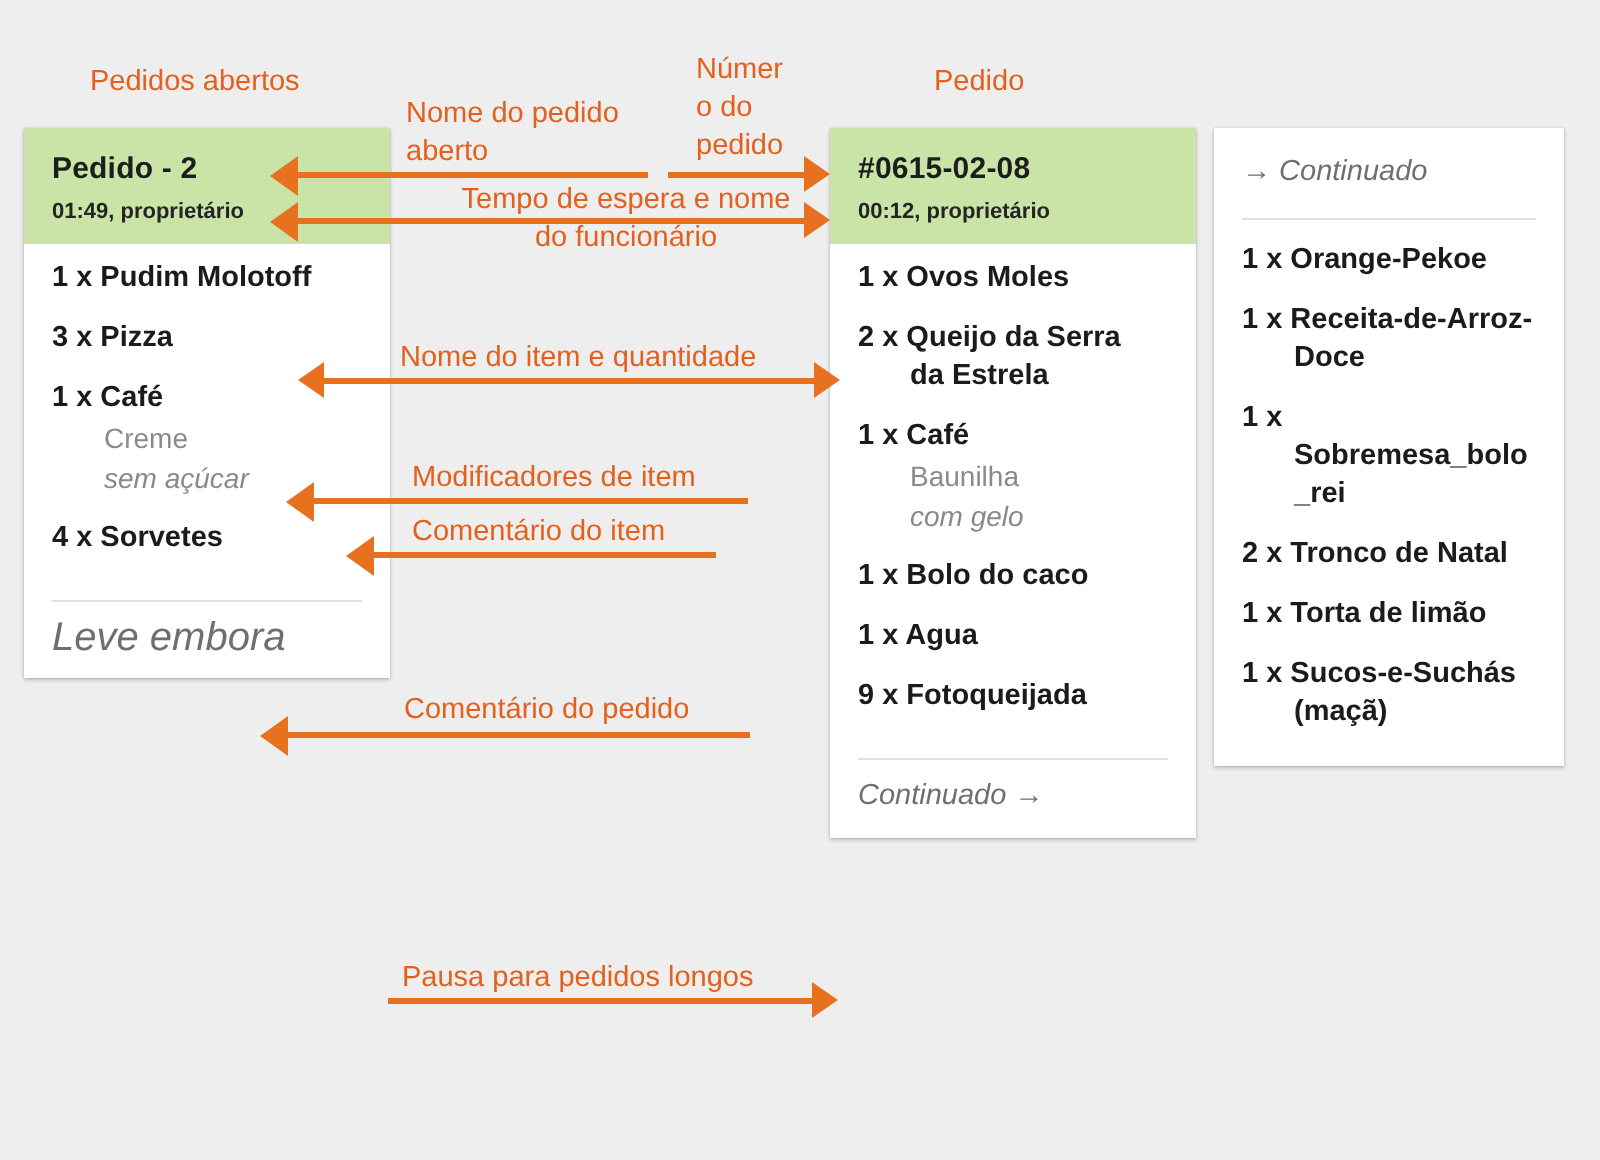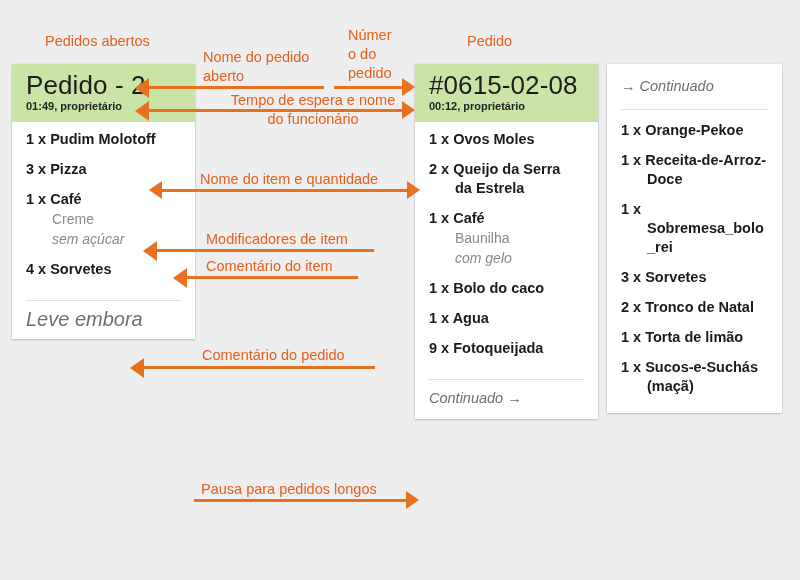--- a/index.html
+++ b/index.html
@@ -26,23 +26,23 @@
     position: absolute;
     background: #ffffff;
     box-shadow: 0 1px 2px rgba(0,0,0,0.22), 0 0 1px rgba(0,0,0,0.12);
     box-sizing: border-box;
   }
   .card-header {
     background: #c9e4a6;
     padding: 10px 14px 9px 14px;
   }
   .order-title {
-    font-size: 26px;
+    font-size: 15px;
     color: #1d1d1d;
-    font-weight: 400;
+    font-weight: 700;
     line-height: 22px;
     letter-spacing: 0.1px;
   }
   .order-meta {
     font-size: 11px;
     font-weight: bold;
     color: #242424;
     margin-top: 4px;
     line-height: 13px;
   }
@@ -229,23 +229,20 @@
       <div class="item">
         <div class="item-main">1 x Receita-de-Arroz-</div>
         <span class="item-main"><span class="wrap">Doce</span></span>
       </div>
       <div class="item">
         <div class="item-main">1 x</div>
         <span class="item-main"><span class="wrap" style="white-space: pre-line;">Sobremesa_bolo
 _rei</span></span>
       </div>
       <div class="item">
-        <div class="item-main">3 x Sorvetes</div>
-      </div>
-      <div class="item">
         <div class="item-main">2 x Tronco de Natal</div>
       </div>
       <div class="item">
         <div class="item-main">1 x Torta de limão</div>
       </div>
       <div class="item">
         <div class="item-main">1 x Sucos-e-Suchás</div>
         <span class="item-main"><span class="wrap">(maçã)</span></span>
       </div>
     </div>

